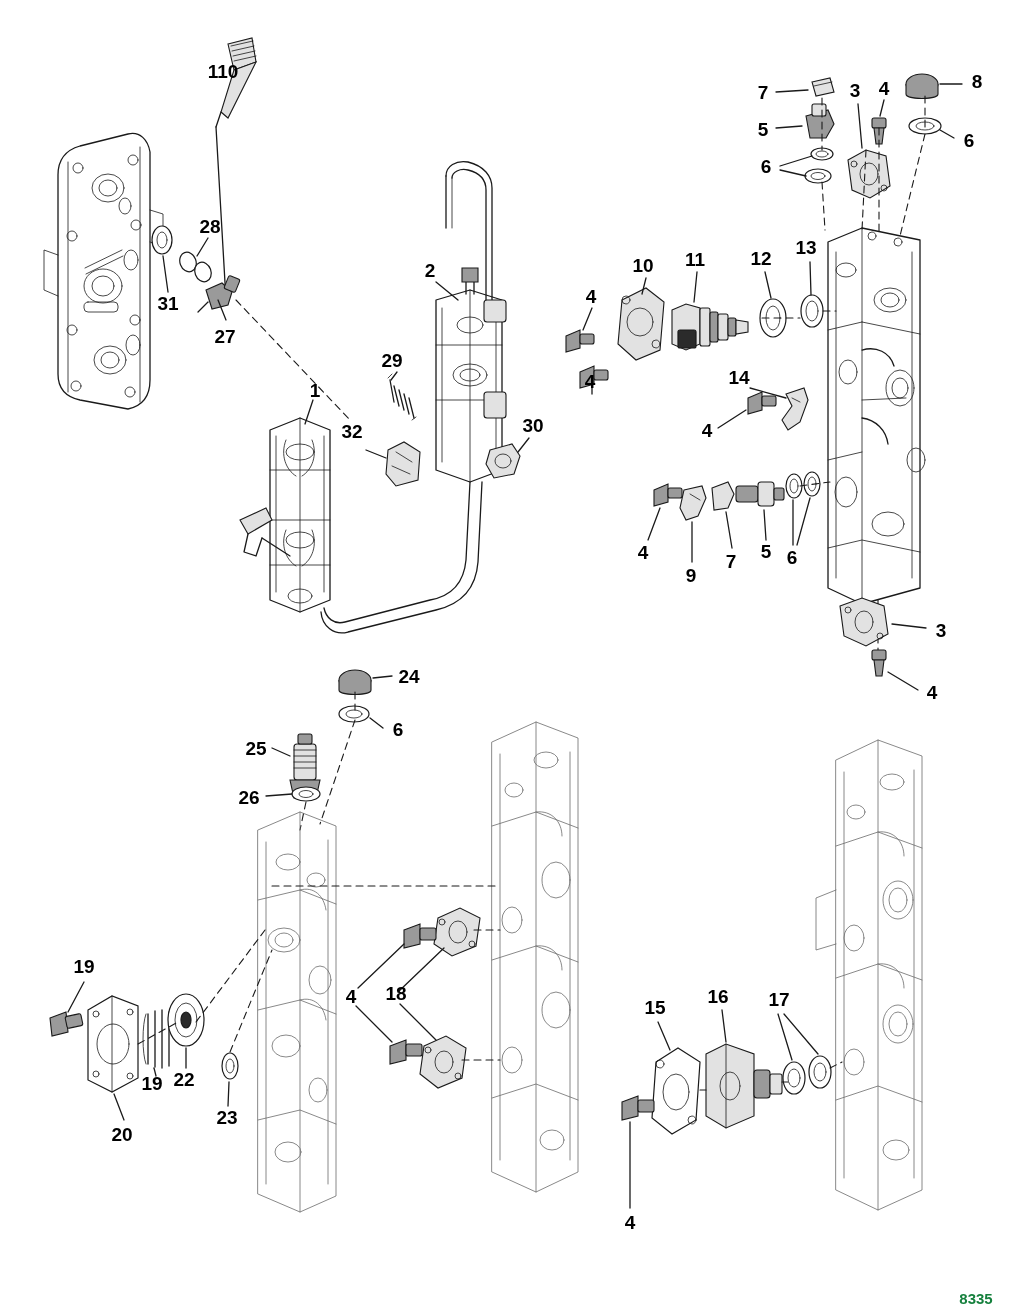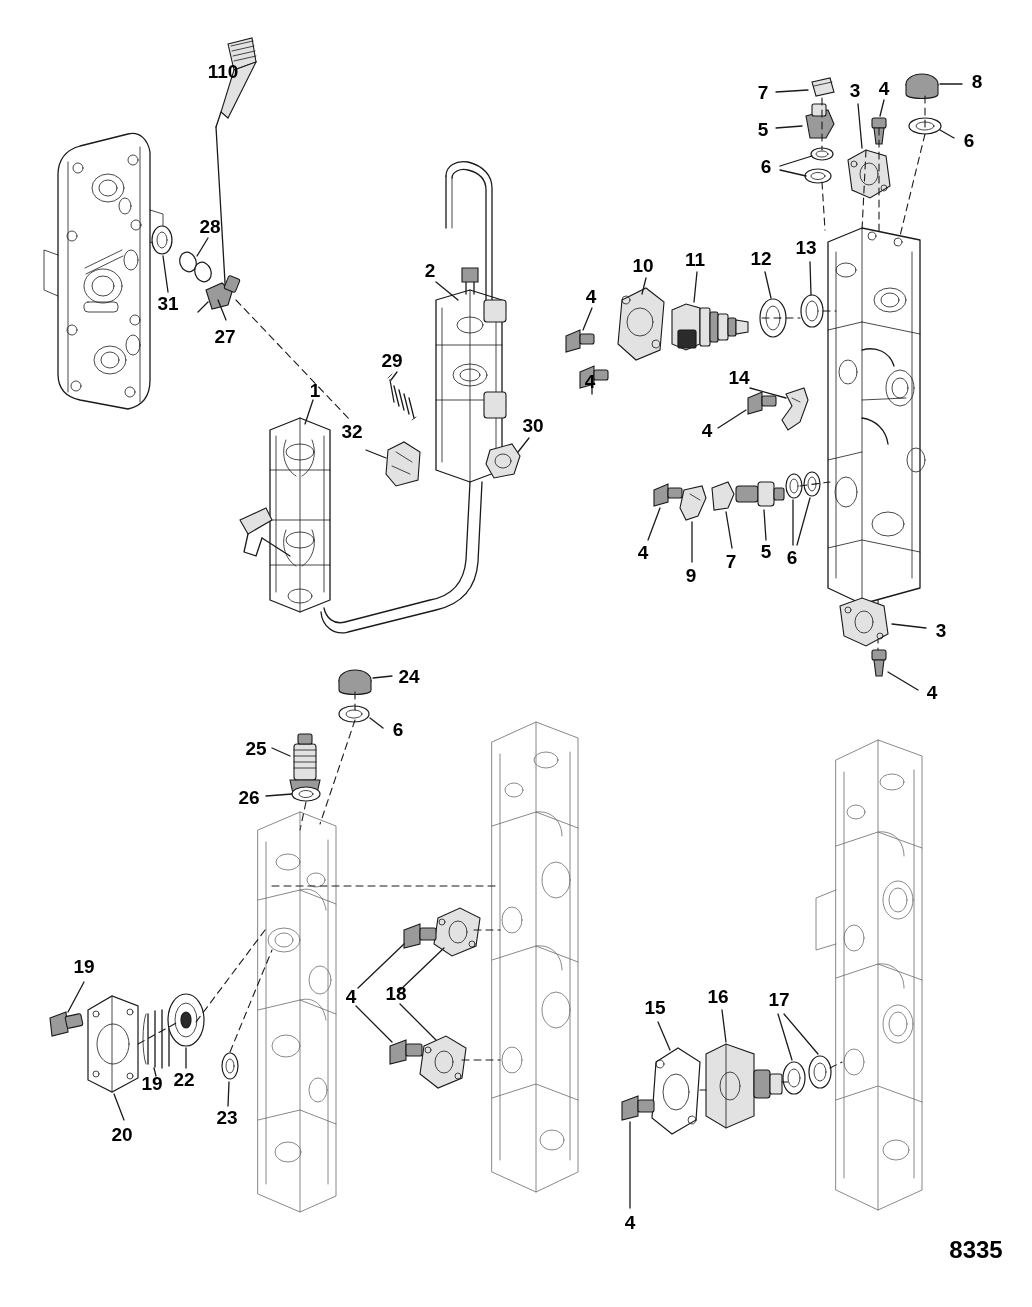--- a/index.html
+++ b/index.html
@@ -30,25 +30,26 @@
     font-size: 19px;
     font-weight: bold;
     color: #000000;
     line-height: 1;
     white-space: nowrap;
     transform: translate(-50%, -50%);
   }
   .sheetno {
     position: absolute;
     font-family: "Liberation Sans", sans-serif;
-    font-size: 24px;
+    font-size: 15px;
     font-weight: bold;
-    color: #000000;
+    color: #15803d;
     white-space: nowrap;
     transform: translate(-50%, -50%);
+    margin-top: 48px;
   }
 </style>
 </head>
 <body>
 
 <div id="sheet">
 
   <svg id="artwork" viewBox="0 0 1032 1307" xmlns="http://www.w3.org/2000/svg">
     <defs>
       <style>

